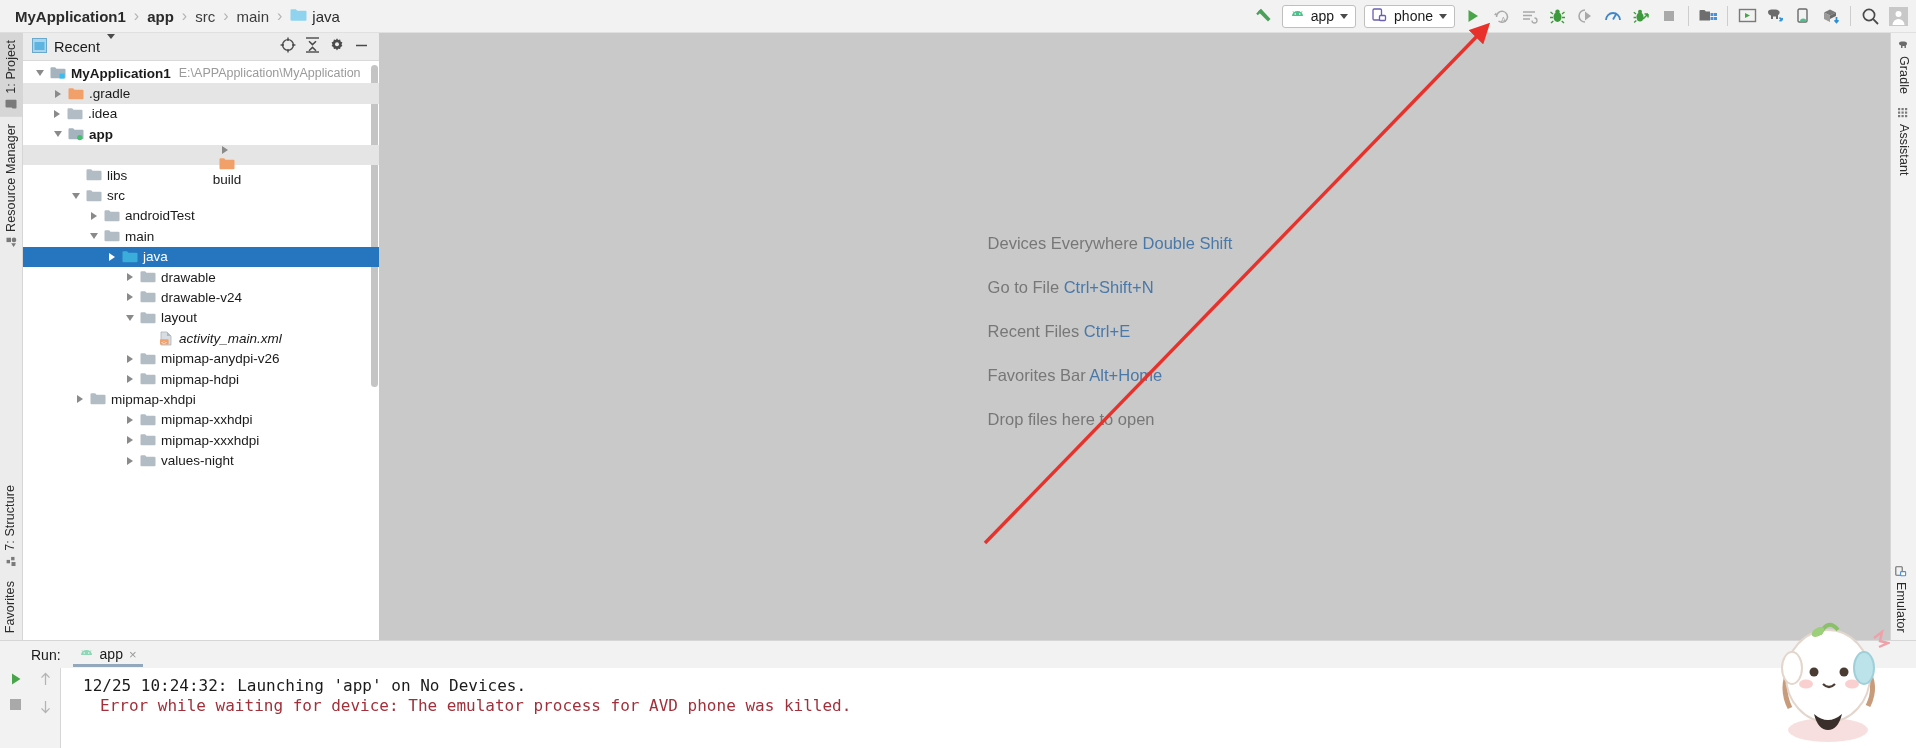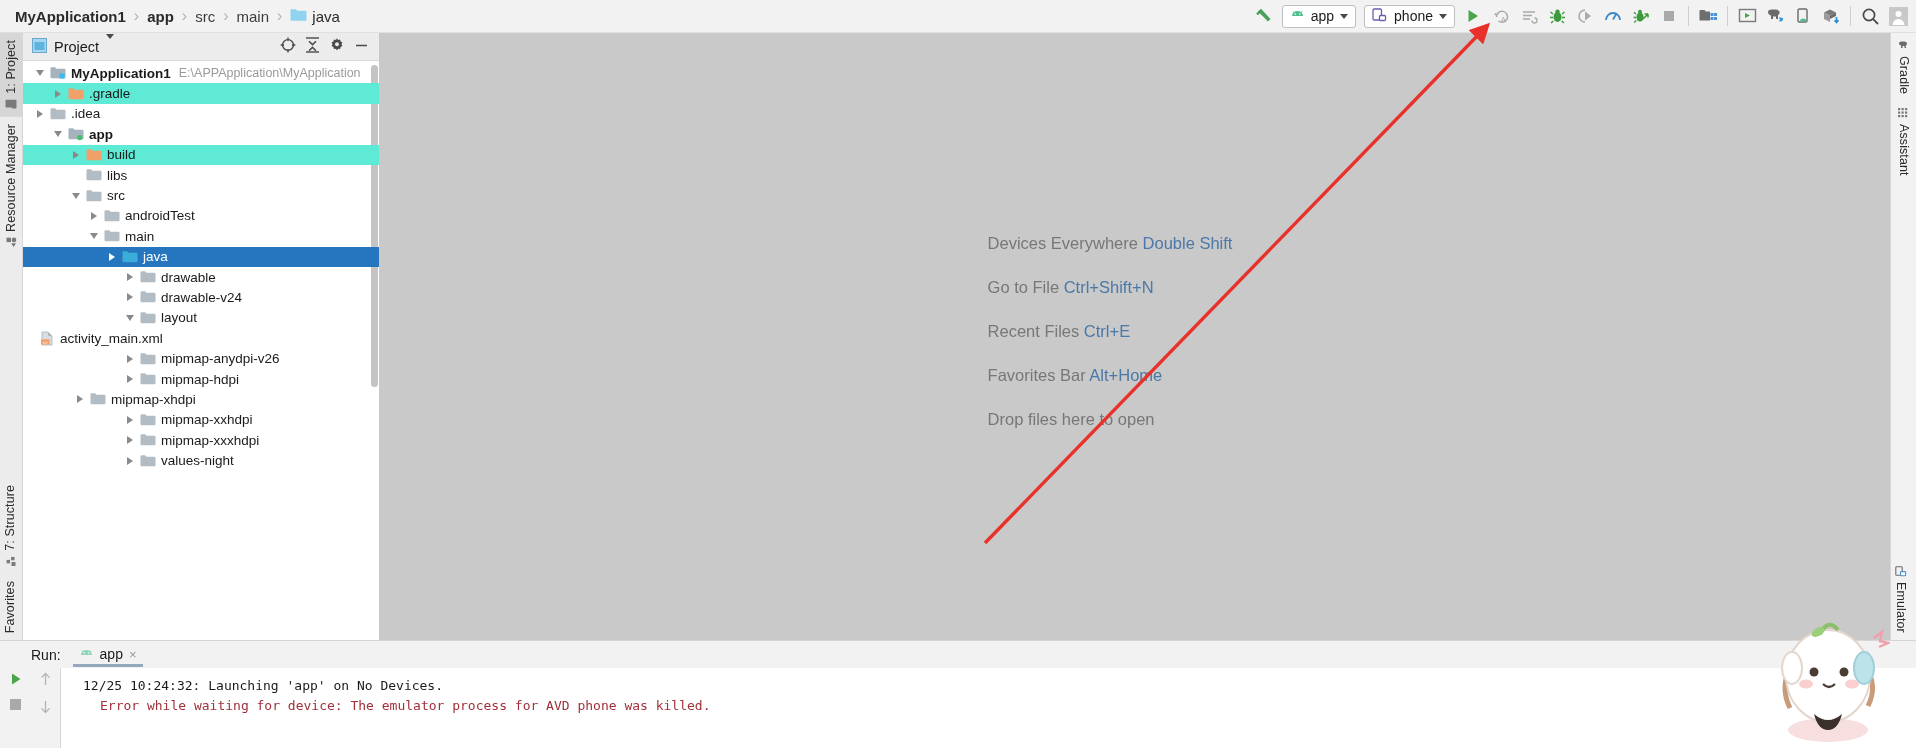--- a/index.html
+++ b/index.html
@@ -77,21 +77,21 @@
     border-bottom: 1px solid #d9d9d9;
   }
   .proj-title { font-size: 14.5px; margin-left: 7px; color: #1a1a1a; }
   .proj-header-icons { margin-left: auto; display: flex; align-items: center; gap: 9px; padding-right: 4px; }
 
   .tree { flex: 1; overflow: hidden; position: relative; padding-top: 2px; background: #fff; }
   .row {
     height: 20.4px; display: flex; align-items: center;
     font-size: 13.5px; white-space: nowrap; position: relative;
   }
-  .row.excluded { background: #5eead4; }
+  .row.excluded { background: #e5e5e5; }
   .row.selected { background: #2675bf; color: #fff; }
   .row.selected .lbl { color: #fff; }
   .twisty { width: 11px; height: 11px; display: inline-flex; align-items: center; justify-content: center; flex: 0 0 auto; }
   .tri-r { width: 0; height: 0; border-top: 4.5px solid transparent; border-bottom: 4.5px solid transparent; border-left: 6px solid #8a8a8a; }
   .tri-d { width: 0; height: 0; border-left: 4.5px solid transparent; border-right: 4.5px solid transparent; border-top: 6px solid #8a8a8a; }
   .row.selected .tri-r { border-left-color: #fff; }
   .lbl { margin-left: 5px; color: #1a1a1a; }
   .lbl.bold { font-weight: bold; }
   .path { margin-left: 8px; color: #9a9a9a; font-size: 12.5px; }
   .ico { width: 16px; height: 16px; flex: 0 0 auto; display:inline-flex; align-items:center; justify-content:center; }
@@ -128,21 +128,21 @@
     width: 31px; min-width: 31px; background: #f2f2f2;
     display: flex; flex-direction: column; align-items: center; padding-top: 4px; gap: 9px;
   }
   .run-gutter2 {
     width: 30px; min-width: 30px; background: #f2f2f2;
     display: flex; flex-direction: column; align-items: center; padding-top: 4px; gap: 11px;
     border-right: 1px solid #d6d6d6;
   }
   .console {
     flex: 1; background: #fff; padding: 8px 0 0 22px;
-    font-family: "DejaVu Sans Mono", monospace; font-size: 13px; overflow: hidden;
+    font-family: "DejaVu Sans Mono", monospace; font-size: 16px; overflow: hidden;
   }
   .console-line { line-height: 20px; white-space: nowrap; }
   .console-line.err { color: #a1303a; margin-left: 17px; }
 
   
   .mascot { position: absolute; right: 26px; bottom: 0px; width: 120px; height: 150px; pointer-events: none; }
   .arrow-overlay { position: absolute; left: 0; top: 0; width: 1916px; height: 748px; pointer-events: none; }
 </style>
 </head>
 <body>
@@ -356,21 +356,21 @@
     </div>
 
     <div class="projpanel">
       <div class="proj-header">
         <span>
           <svg width="15" height="15" viewBox="0 0 15 15">
               <rect x="0.5" y="0.5" width="14" height="14" fill="#a9d6ee" stroke="#6aa9cc"></rect>
               <rect x="2.5" y="4" width="10" height="8" fill="#5db4e0"></rect>
             </svg>
         </span>
-        <span class="proj-title">Project</span>
+        <span class="proj-title">Recent</span>
         <span style="margin-left:7px">
           <span class="caret-down"></span>
         </span>
         <span class="proj-header-icons">
           <span>
             <svg width="16" height="16" viewBox="0 0 16 16">
                 <circle cx="8" cy="8" r="5.4" fill="none" stroke="#4a4a4a" stroke-width="1.4"></circle>
                 <path d="M8 0.6v3.4M8 12v3.4M0.6 8h3.4M12 8h3.4" stroke="#4a4a4a" stroke-width="1.4"></path>
               </svg>
           </span>
@@ -415,21 +415,21 @@
             <span class="twisty">
               <span class="tri-r"></span>
             </span>
             <span class="ico" style="margin-left: 5px;">
               <svg width="16" height="14" viewBox="0 0 16 14">
                 <path d="M0.5 2.2a1 1 0 0 1 1-1h3.6l1.4 1.6h8a1 1 0 0 1 1 1v7.4a1 1 0 0 1-1 1h-13a1 1 0 0 1-1-1z" fill="#f2a06a"></path>
               </svg>
             </span>
             <span class="lbl">.gradle</span>
           </div>
-          <div class="row" style="padding-left: 11px;">
+          <div class="row" style="padding-left: 28px;">
             <span class="twisty">
               <span class="tri-r"></span>
             </span>
             <span class="ico" style="margin-left: 5px;">
               <svg width="16" height="14" viewBox="0 0 16 14">
                 <path d="M0.5 2.2a1 1 0 0 1 1-1h3.6l1.4 1.6h8a1 1 0 0 1 1 1v7.4a1 1 0 0 1-1 1h-13a1 1 0 0 1-1-1z" fill="#b2bcc4"></path>
               </svg>
             </span>
             <span class="lbl">.idea</span>
           </div>
@@ -438,21 +438,21 @@
               <span class="tri-d"></span>
             </span>
             <span class="ico" style="margin-left: 5px;">
               <svg width="16" height="14" viewBox="0 0 16 14">
                 <path d="M0.5 2.2a1 1 0 0 1 1-1h3.6l1.4 1.6h8a1 1 0 0 1 1 1v7.4a1 1 0 0 1-1 1h-13a1 1 0 0 1-1-1z" fill="#a4b3bd"></path>
                 <circle cx="11.8" cy="10.6" r="2.6" fill="#3ec26a"></circle>
               </svg>
             </span>
             <span class="lbl bold">app</span>
           </div>
-          <div class="row excluded" style="padding-left: 47px;">
+          <div class="row excluded" style="padding-left: 47px; flex-direction: column;">
             <span class="twisty">
               <span class="tri-r"></span>
             </span>
             <span class="ico" style="margin-left: 5px;">
               <svg width="16" height="14" viewBox="0 0 16 14">
                 <path d="M0.5 2.2a1 1 0 0 1 1-1h3.6l1.4 1.6h8a1 1 0 0 1 1 1v7.4a1 1 0 0 1-1 1h-13a1 1 0 0 1-1-1z" fill="#f2a06a"></path>
               </svg>
             </span>
             <span class="lbl">build</span>
           </div>
@@ -535,21 +535,21 @@
             <span class="twisty">
               <span class="tri-d"></span>
             </span>
             <span class="ico" style="margin-left: 5px;">
               <svg width="16" height="14" viewBox="0 0 16 14">
                 <path d="M0.5 2.2a1 1 0 0 1 1-1h3.6l1.4 1.6h8a1 1 0 0 1 1 1v7.4a1 1 0 0 1-1 1h-13a1 1 0 0 1-1-1z" fill="#b2bcc4"></path>
               </svg>
             </span>
             <span class="lbl">layout</span>
           </div>
-          <div class="row" style="">
+          <div class="row" style="padding-left: 119px; font-style: italic;">
             <span class="twisty"></span>
             <span class="ico" style="margin-left: 5px;">
               <svg width="16" height="15" viewBox="0 0 16 15">
                 <path d="M3 1h6l4 4v9H3z" fill="#d7dde2" stroke="#a9b4bc" stroke-width="0.8"></path>
                 <path d="M9 1 l4 4 h-4z" fill="#aeb9c0"></path>
                 <rect x="2" y="8.2" width="8.6" height="5.4" rx="0.7" fill="#f2a06a"></rect>
                 <text x="3.2" y="12.6" font-size="4.6" fill="#ffffff" font-family="DejaVu Sans Mono, monospace">&lt;&gt;</text>
               </svg>
             </span>
             <span class="lbl">activity_main.xml</span>

